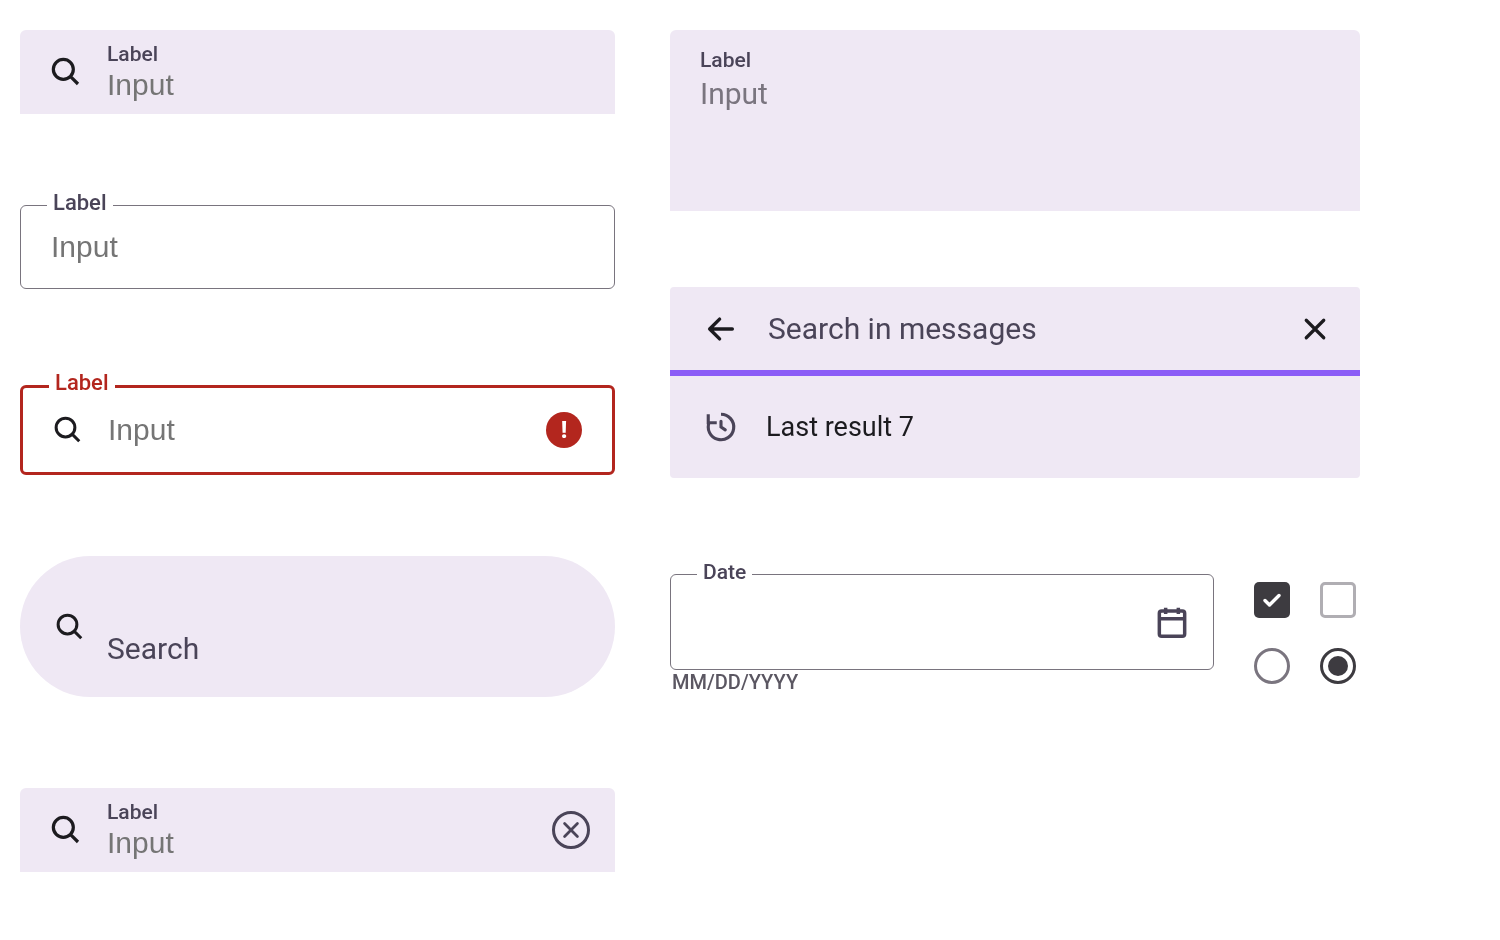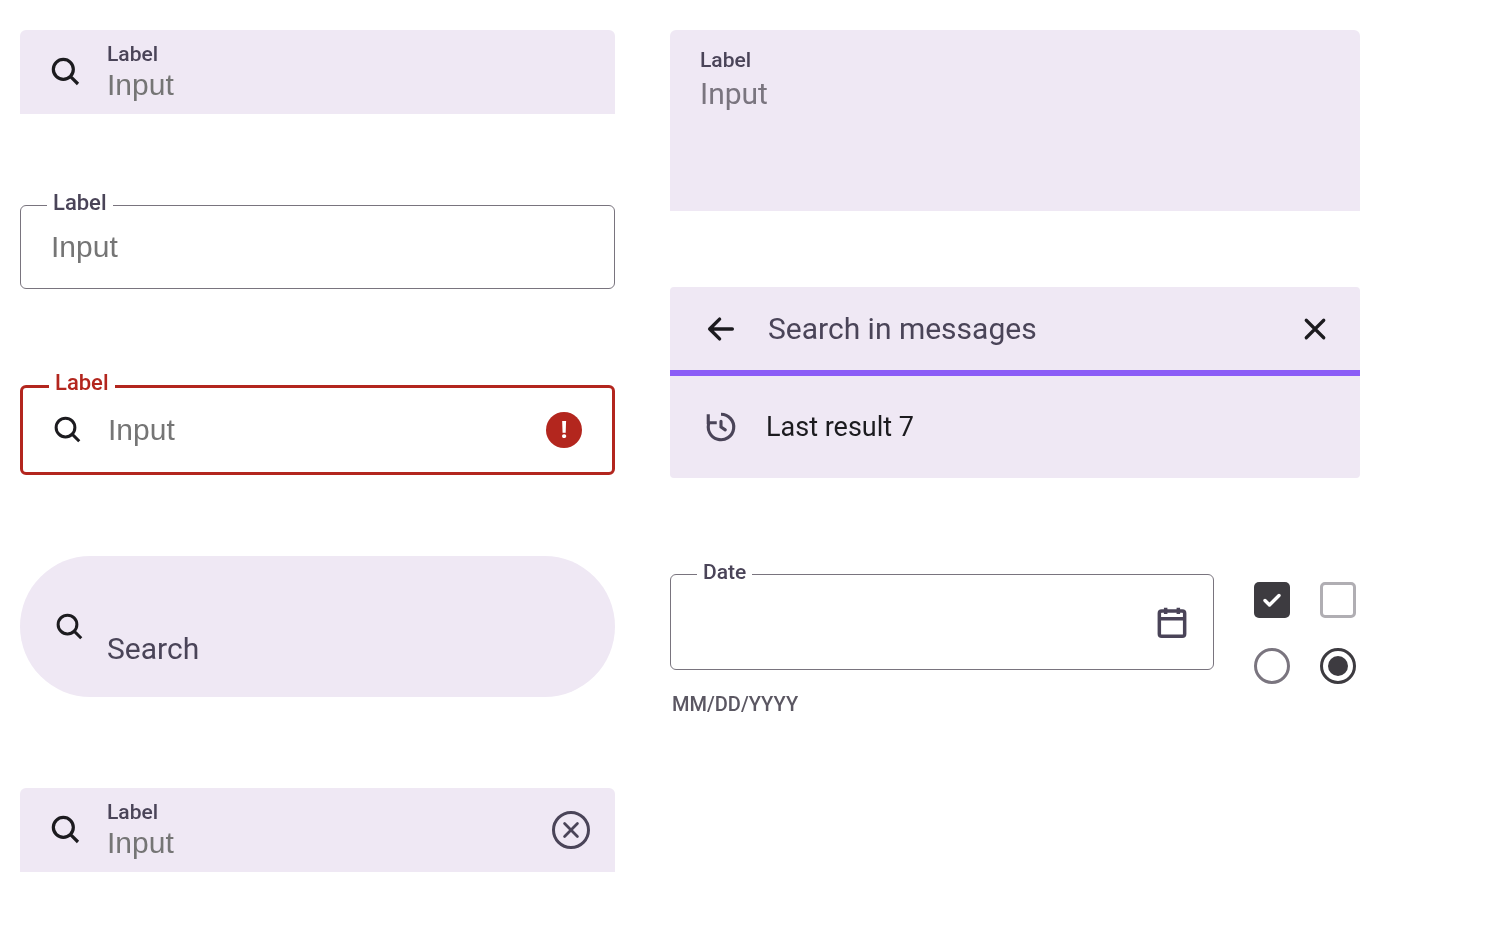--- a/index.html
+++ b/index.html
@@ -89,21 +89,21 @@
       display: flex;
       align-items: center;
       padding: 34px 30px 34px 34px;
       gap: 28px;
     }
     .result-item .text { font-size: 27px; color: #1c1b1f; }
 
     
     .date-row { display: flex; gap: 40px; align-items: flex-start; }
     .date-field { flex: 1; }
-    .helper { font-size: 20px; color: #5b5762; font-weight: 500; margin-top: 22px; padding-left: 2px; }
+    .helper { font-size: 20px; color: #5b5762; font-weight: 500; margin-top: 0; padding-left: 2px; }
 
     .controls-grid {
       display: grid;
       grid-template-columns: repeat(2, 40px);
       grid-template-rows: repeat(2, 40px);
       gap: 26px;
       align-content: start;
       padding-top: 8px;
     }
 

